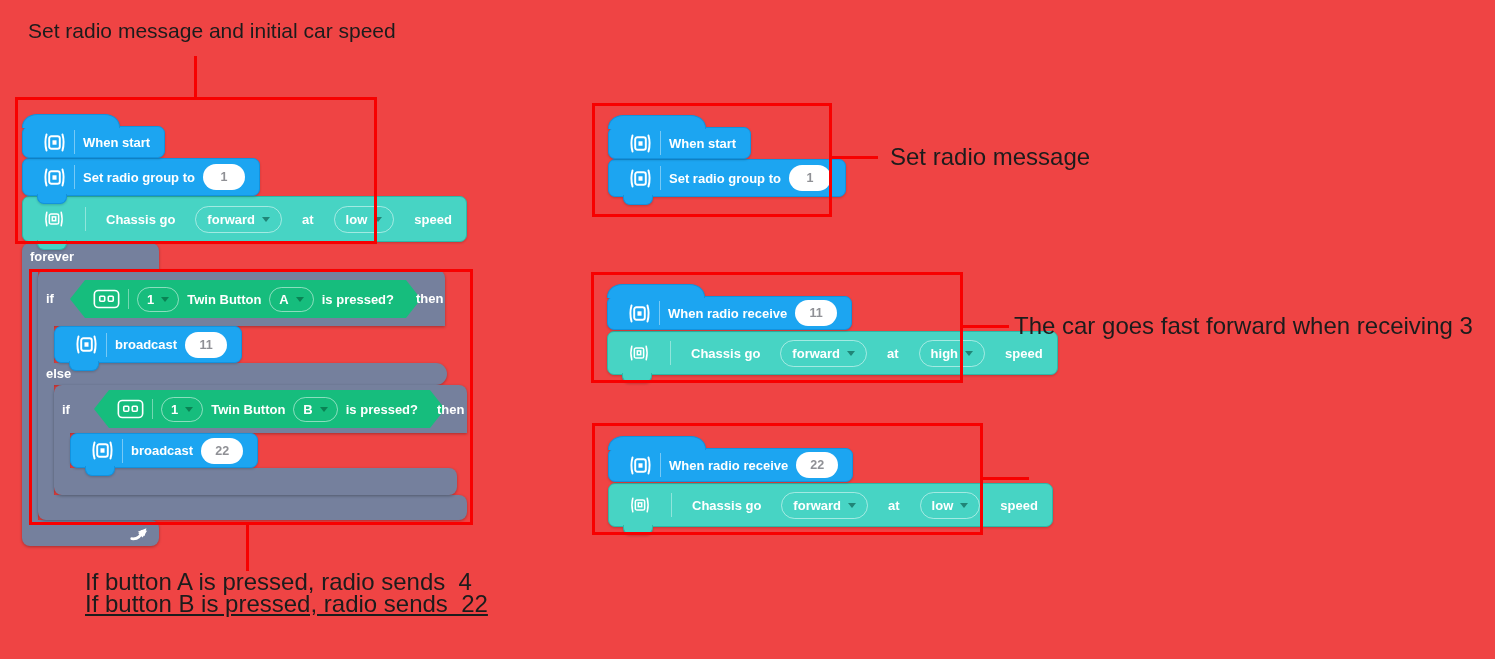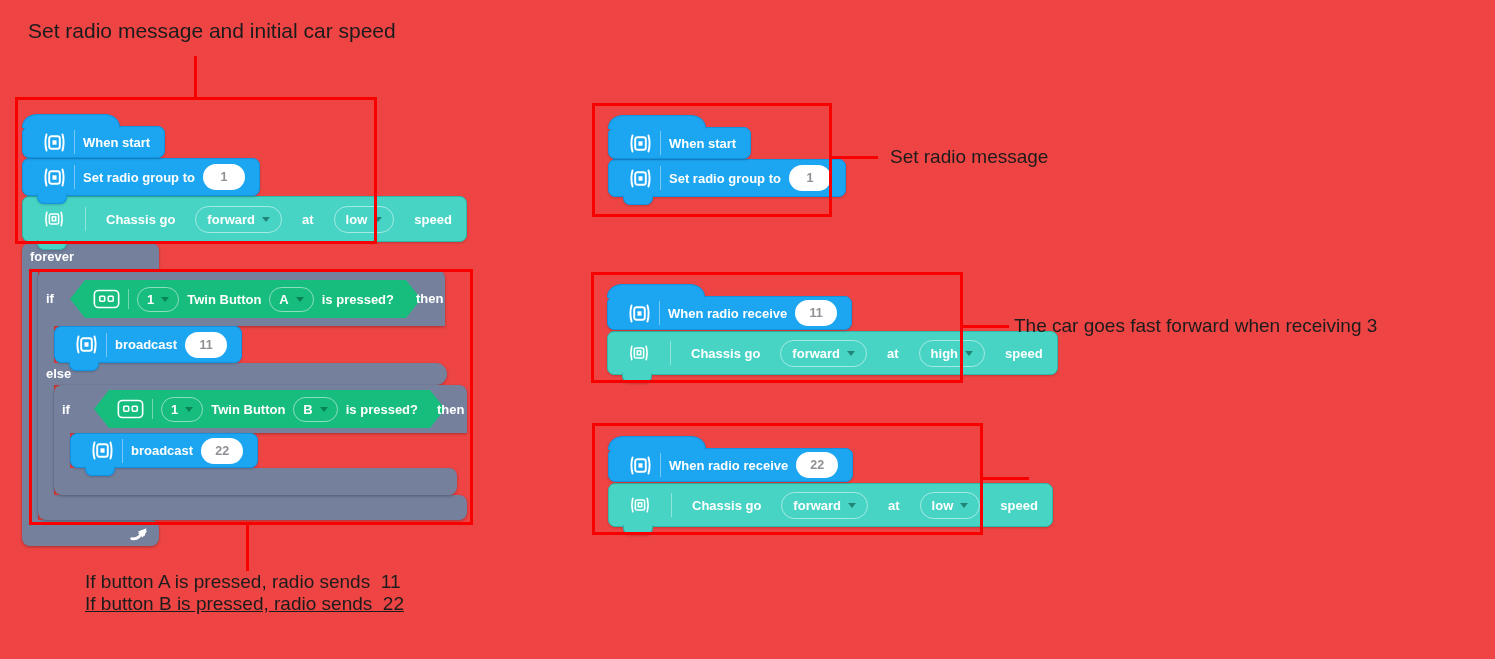--- a/index.html
+++ b/index.html
@@ -1,19 +1,19 @@
 <!DOCTYPE html>
 <html><head>
 <meta charset="utf-8">
 <style>
   html,body{margin:0;padding:0;background:#fff;}
   .stage{position:relative;width:1495px;height:659px;background:#ef4444;overflow:hidden;
          font-family:"Liberation Sans",sans-serif;}
   
-  .ann-text{position:absolute;color:#1c1c1c;font-size:19px;line-height:22px;white-space:pre-wrap;z-index:40;}
+  .ann-text{position:absolute;color:#1c1c1c;font-size:24px;line-height:22px;white-space:pre-wrap;z-index:40;}
   .ann-box{position:absolute;border:3px solid #f80000;box-sizing:border-box;z-index:40;}
   .ann-line{position:absolute;background:#f80000;z-index:40;}
   
   .block{position:absolute;display:flex;align-items:center;gap:8px;padding:0 14px 0 20px;
          color:#fff;font-weight:bold;font-size:13px;border-radius:7px;
          border:1px solid var(--bd);box-sizing:border-box;
          filter:drop-shadow(0 1px 1px rgba(0,0,0,.18));}
   .blue{background:#1ca5f1;--bd:#1292de;}
   .teal{background:#47d4c4;gap:20px;--bd:#2db8a8;}
   .hat::before{content:"";position:absolute;left:-1px;top:-13px;width:98px;height:14px;
@@ -50,21 +50,21 @@
 </head>
 <body>
 
 <div class="stage">
 
   <div class="ann-text" style="left:28px;top:20px;font-size:21px;">Set radio message and initial car speed</div>
   <div class="ann-line" style="left:194px;top:56px;width:3px;height:41px;"></div>
   <div class="ann-box" style="left:15px;top:97px;width:362px;height:147px;"></div>
   <div class="ann-box" style="left:29px;top:269px;width:444px;height:256px;"></div>
   <div class="ann-line" style="left:246px;top:525px;width:3px;height:46px;"></div>
-  <div class="ann-text" style="left:85px;top:571px;">If button A is pressed, radio sends  11</div>
+  <div class="ann-text" style="left:85px;top:571px;">If button A is pressed, radio sends  4</div>
   <div class="ann-text" style="left:85px;top:593px;text-decoration:underline;">If button B is pressed, radio sends  22</div>
 
   <div class="block blue hat z13" style="left:22px;top:126px;height:32px;">
     <span class="icon">
         <svg viewBox="0 0 26 26" width="23" height="23">
           <path class="s" d="M4 4q-2.6 9 0 18"></path>
           <path class="s" d="M22 4q2.6 9 0 18"></path>
           <rect class="s" x="7" y="6" width="12" height="14" rx="2.5"></rect>
           <rect x="10.7" y="10.5" width="4.6" height="5" fill="#fff"></rect>
         </svg>

